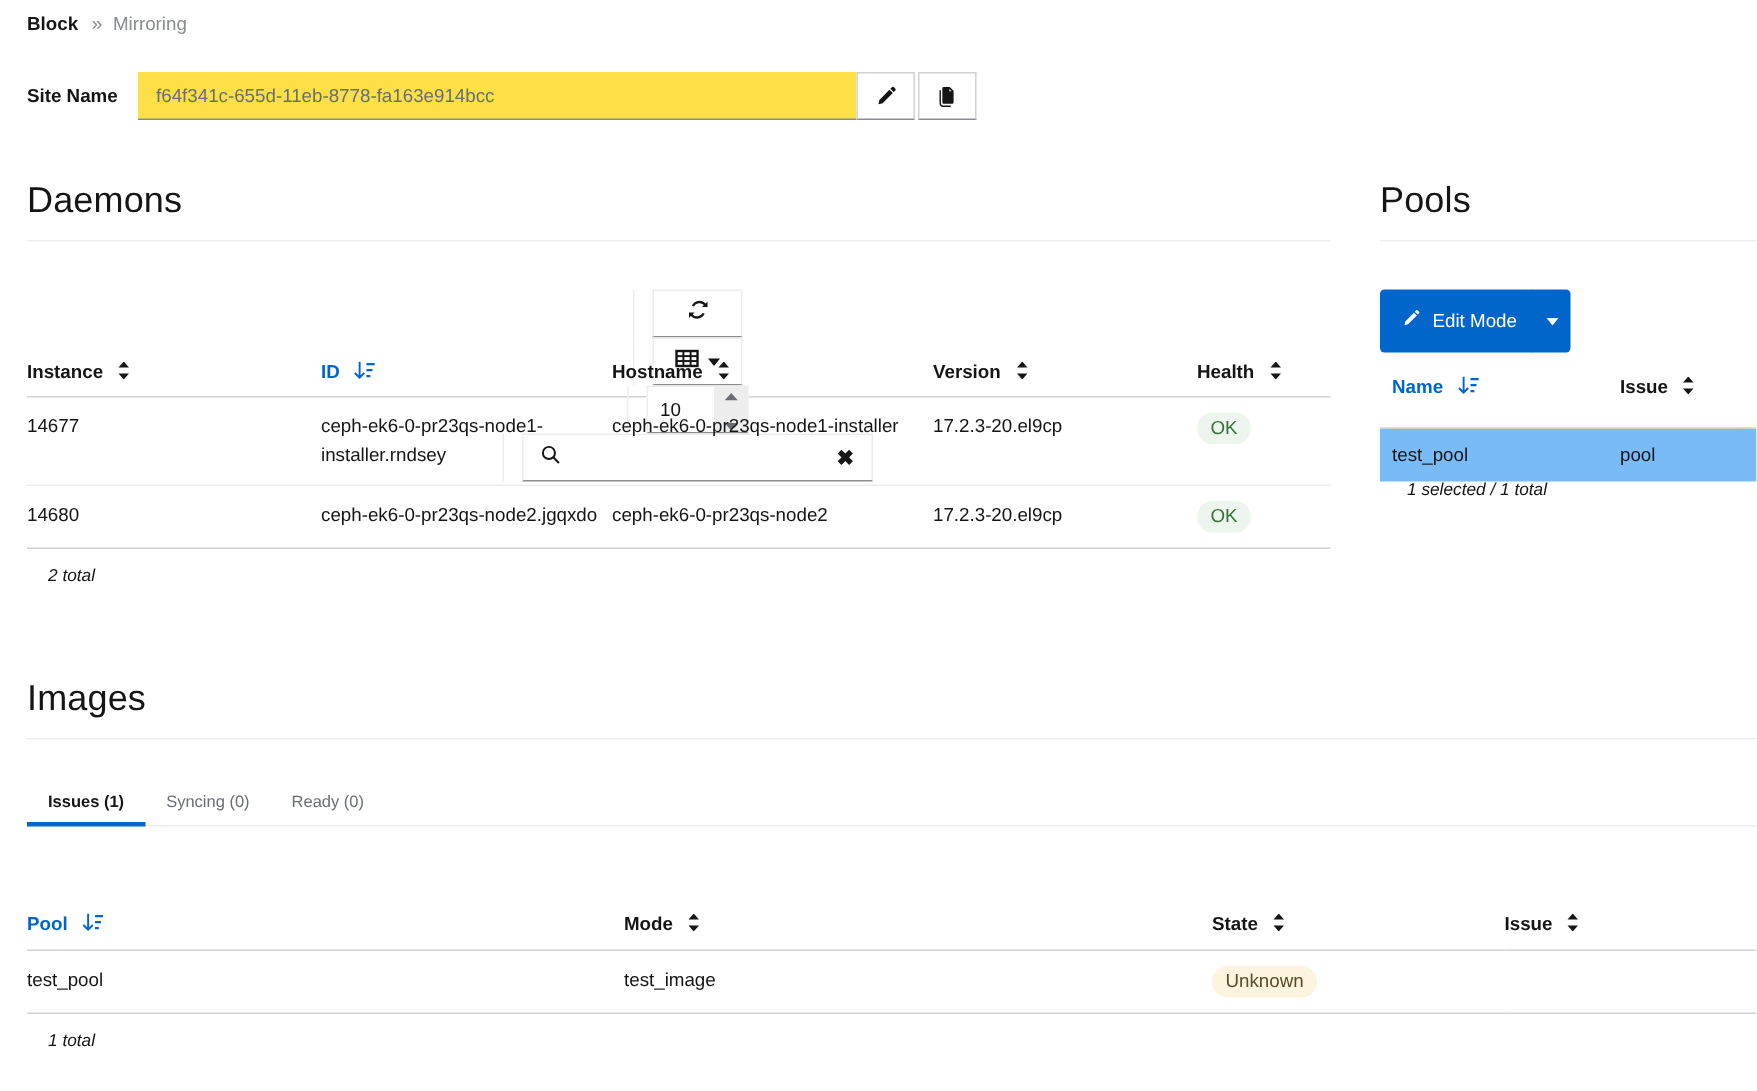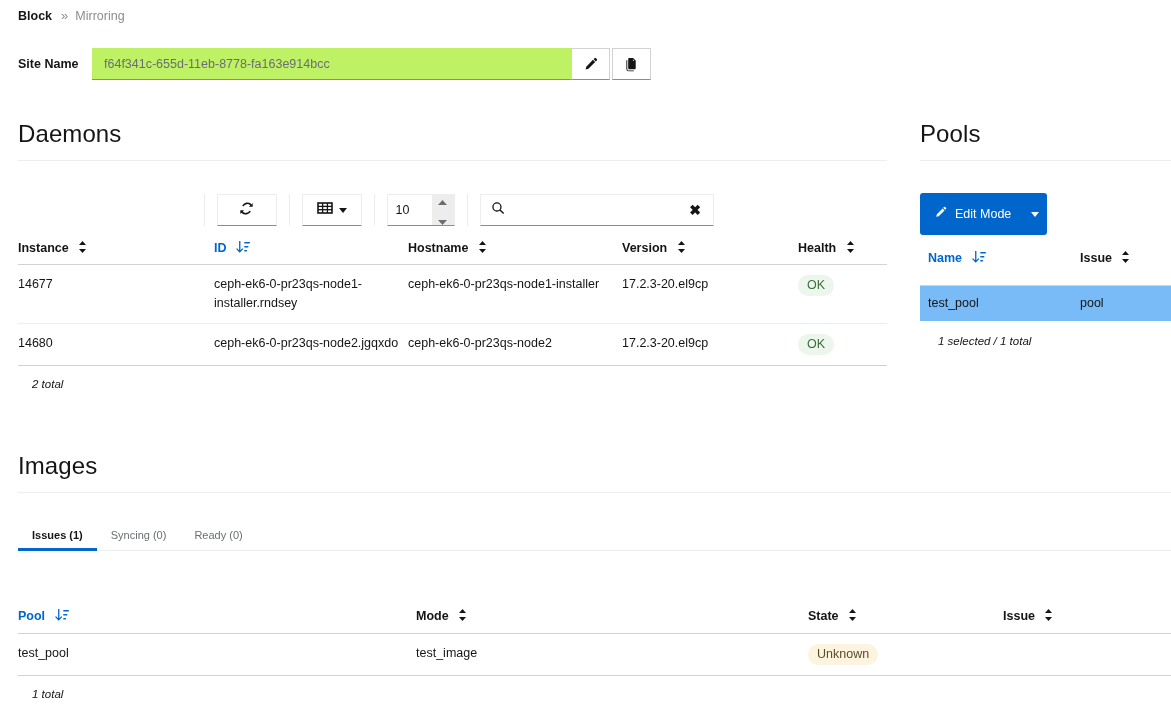--- a/index.html
+++ b/index.html
@@ -31,21 +31,21 @@
     position: absolute; left: 18px; top: 48px;
     display: flex; align-items: stretch;
   }
   .sitename-label {
     width: 74px; font-size: 12.5px; font-weight: 600;
     color: #151515; display: flex; align-items: center;
     padding-right: 6px;
   }
   .sitename-input {
     width: 479px; height: 32px;
-    background: #bef264;
+    background: #fde047;
     border: none; border-bottom: 1px solid #8a8d90;
     font-size: 12.5px; color: #6a6e73;
     padding: 0 12px;
     font-family: "Liberation Sans", sans-serif;
   }
   .icon-btn {
     width: 39px; height: 32px;
     background: #fff;
     border: 1px solid #d2d2d2;
     border-bottom: 1px solid #8a8d90;
@@ -84,22 +84,22 @@
   .total-line {
     font-size: 11.5px; font-style: italic; color: #151515;
     padding-top: 12px; padding-left: 14px;
   }
 
   
   #daemons-panel { position: absolute; left: 18px; top: 120px; width: 869px; }
   #daemons-panel .panel-rule { height: 1px; background: #ededed; margin-top: 12px; }
 
   .tbl-toolbar {
-    display: flex; align-items: center; justify-content: center;
-    margin-top: 32px; height: 34px;
+    display: flex; align-items: center; justify-content: flex-start;
+    margin-top: 32px; height: 34px; flex-direction: column;
   }
   .tb-group {
     display: flex; align-items: stretch; height: 32px;
     margin-left: 12px;
     border-left: 1px solid #ededed;
     padding-left: 12px;
   }
   .tb-btn {
     height: 32px; min-width: 60px;
     background: #fff; border: 1px solid #ededed;
@@ -190,21 +190,21 @@
     border-top: 5px solid #ffffff;
   }
   #pools-table { width: 251px; margin-top: 10px; }
   #pools-table th { padding-bottom: 19px; }
   #pools-table td { padding: 8px 8px 8px 0; border-bottom: none; }
   #pools-table tr.selected td { background: #79bbf7; }
   #pools-table tr.selected td:first-child { padding-left: 8px; }
   #pools-table th:first-child { padding-left: 8px; }
   .pools-total {
     font-size: 11.5px; font-style: italic; color: #151515;
-    padding-top: 14px; padding-left: 18px;
+    padding-left: 18px;
   }
 
   
   #images-panel { position: absolute; left: 18px; top: 452px; width: 1153px; }
   #images-panel .panel-rule { height: 1px; background: #ededed; margin-top: 12px; }
   .tabs {
     display: flex; align-items: flex-end; margin-top: 23px;
     border-bottom: 1px solid #ededed; height: 35px;
   }
   .tab {

